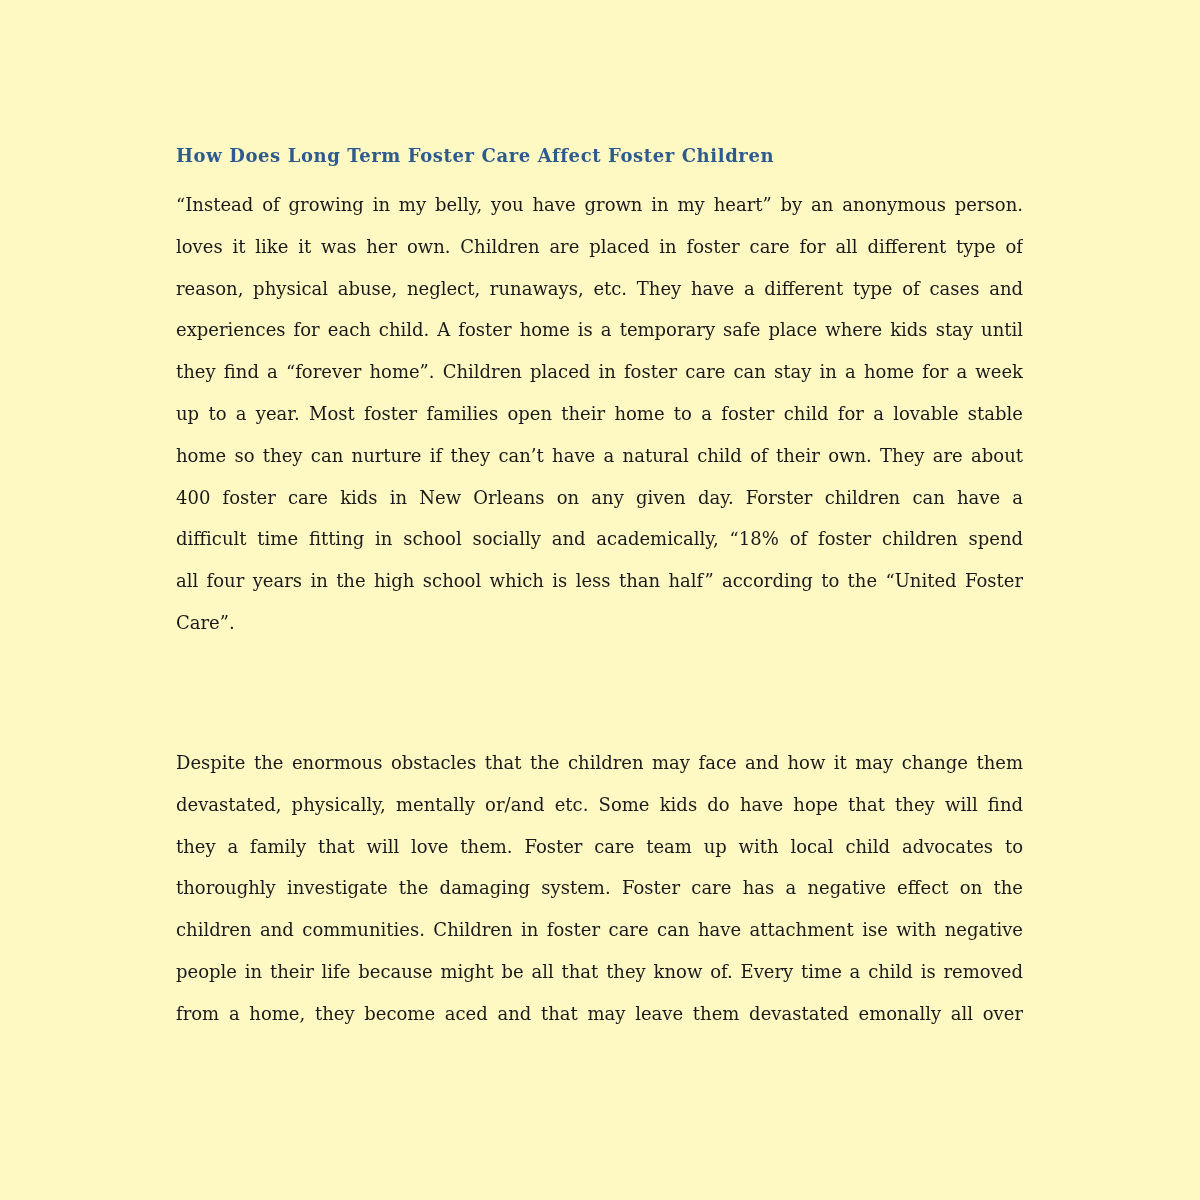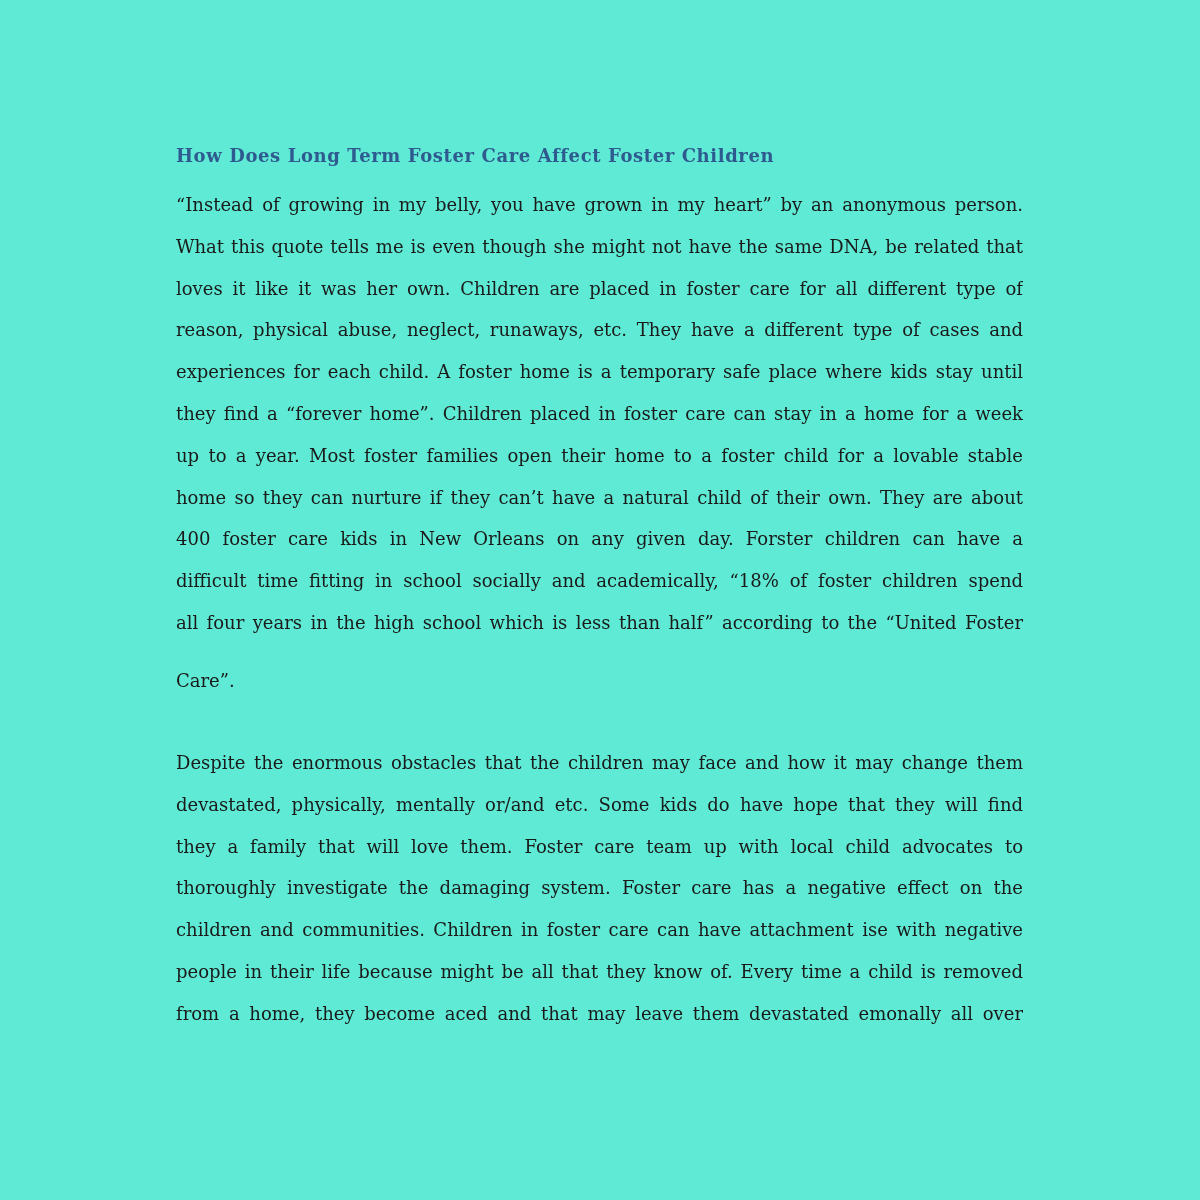--- a/index.html
+++ b/index.html
@@ -12,21 +12,21 @@
       height: 1200px;
       position: relative;
       overflow: hidden;
     }
     .page {
       position: absolute;
       left: 0;
       top: 0;
       width: 1200px;
       height: 1200px;
-      background: #5eead4;
+      background: #fef9c3;
     }
     .title {
       position: absolute;
       left: 176px;
       top: 145px;
       width: 860px;
       font-family: "DejaVu Serif", serif;
       font-weight: bold;
       font-size: 18px;
       color: #2f5a8f;
@@ -47,34 +47,32 @@
       font-family: "DejaVu Serif", serif;
       font-size: 18px;
       color: #1a1a1a;
       white-space: nowrap;
       text-align: justify;
       text-align-last: justify;
       overflow: hidden;
     }
     .line.last {
       text-align-last: left;
-      margin-top: 16px;
     }
     #para1 { top: 192px; }
     #para2 { top: 750px; }
   </style>
 </head>
 <body>
 
 <div class="page">
   <h1 class="title">How Does Long Term Foster Care Affect Foster Children</h1>
 
   <div class="para" id="para1">
     <span class="line">“Instead of growing in my belly, you have grown in my heart” by an anonymous person.</span>
-    <span class="line">What this quote tells me is even though she might not have the same DNA, be related that</span>
     <span class="line">loves it like it was her own. Children are placed in foster care for all different type of</span>
     <span class="line">reason, physical abuse, neglect, runaways, etc. They have a different type of cases and</span>
     <span class="line">experiences for each child. A foster home is a temporary safe place where kids stay until</span>
     <span class="line">they find a “forever home”. Children placed in foster care can stay in a home for a week</span>
     <span class="line">up to a year. Most foster families open their home to a foster child for a lovable stable</span>
     <span class="line">home so they can nurture if they can’t have a natural child of their own. They are about</span>
     <span class="line">400 foster care kids in New Orleans on any given day. Forster children can have a</span>
     <span class="line">difficult time fitting in school socially and academically, “18% of foster children spend</span>
     <span class="line">all four years in the high school which is less than half” according to the “United Foster</span>
     <span class="line last">Care”.</span>

